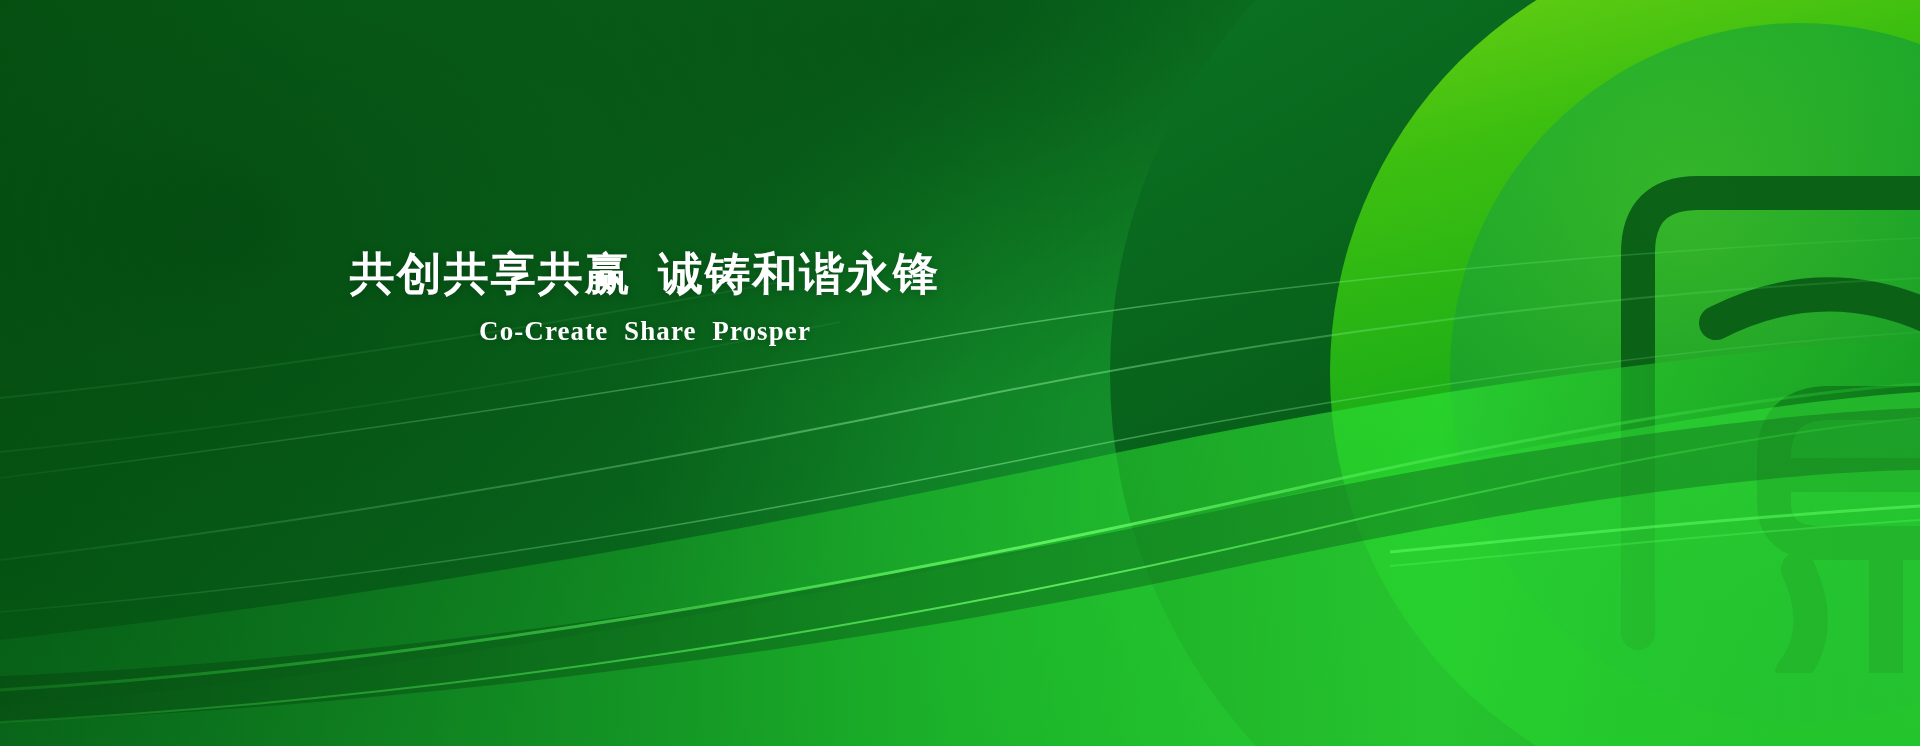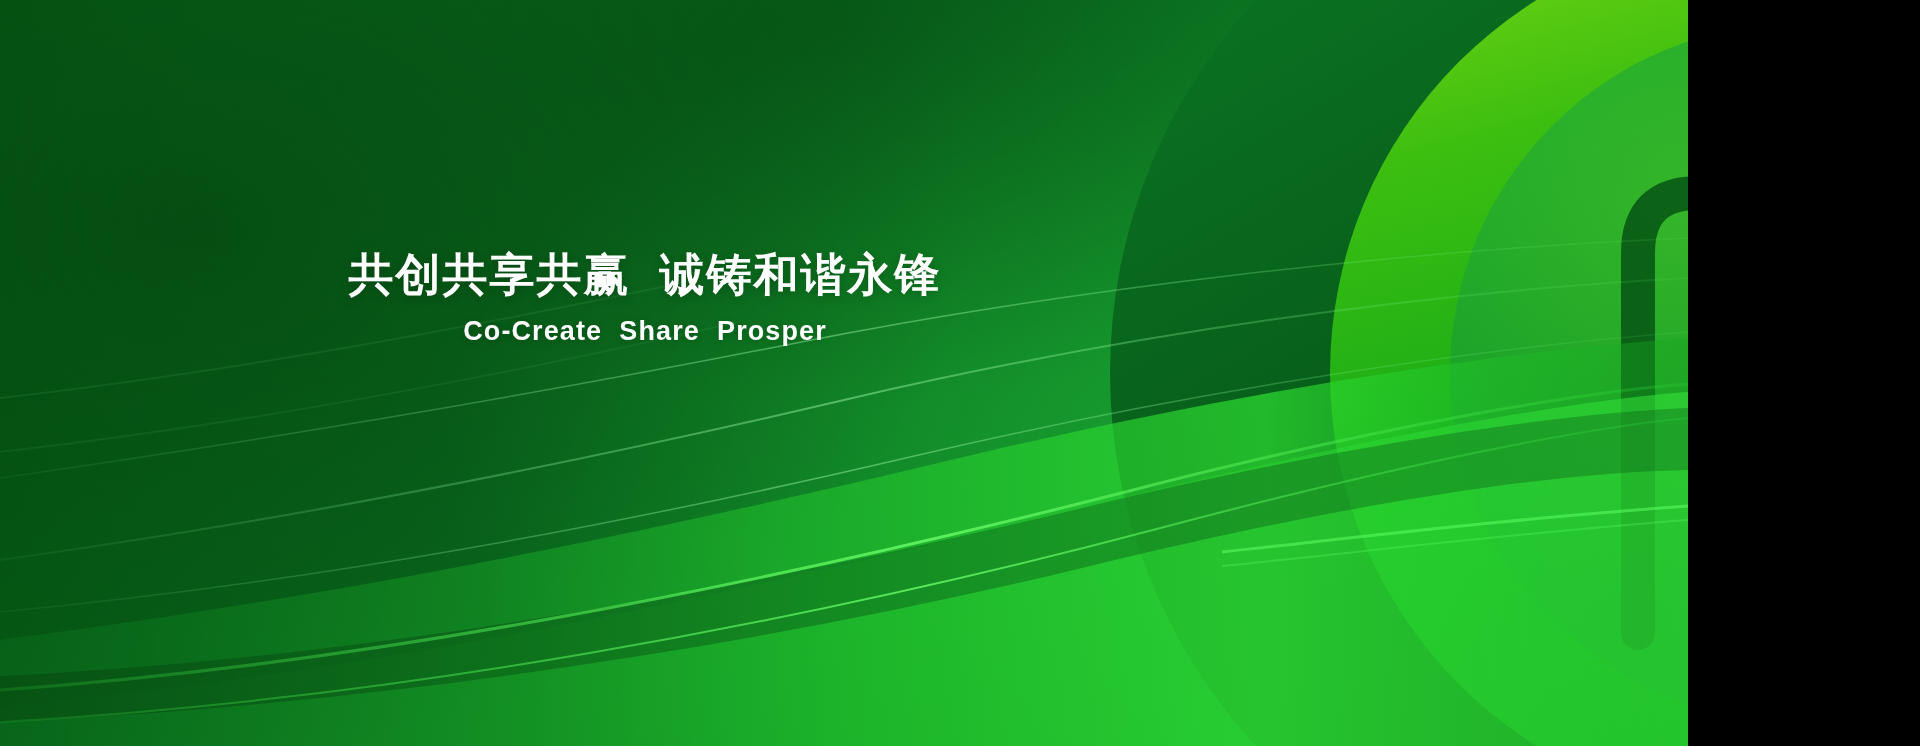--- a/index.html
+++ b/index.html
@@ -2,24 +2,24 @@
 <html><head>
 <meta charset="utf-8">
 <style>
   html, body {
     margin: 0;
     padding: 0;
     background: #000;
   }
   #banner {
     position: relative;
-    width: 1688px;
+    width: 1920px;
     height: 746px;
     overflow: hidden;
-    font-family: Liberation Sans, sans-serif;
+    font-family: Liberation Serif, serif;
     background: #0c4a6e;
   }
 
   
   .bg-base {
     position: absolute;
     inset: 0;
     background:
       radial-gradient(ellipse 1400px 900px at 78% 62%, #1aa531 0%, rgba(26,165,49,0) 62%),
       radial-gradient(ellipse 1200px 800px at 30% 20%, #0b6a1f 0%, rgba(11,106,31,0) 70%),

